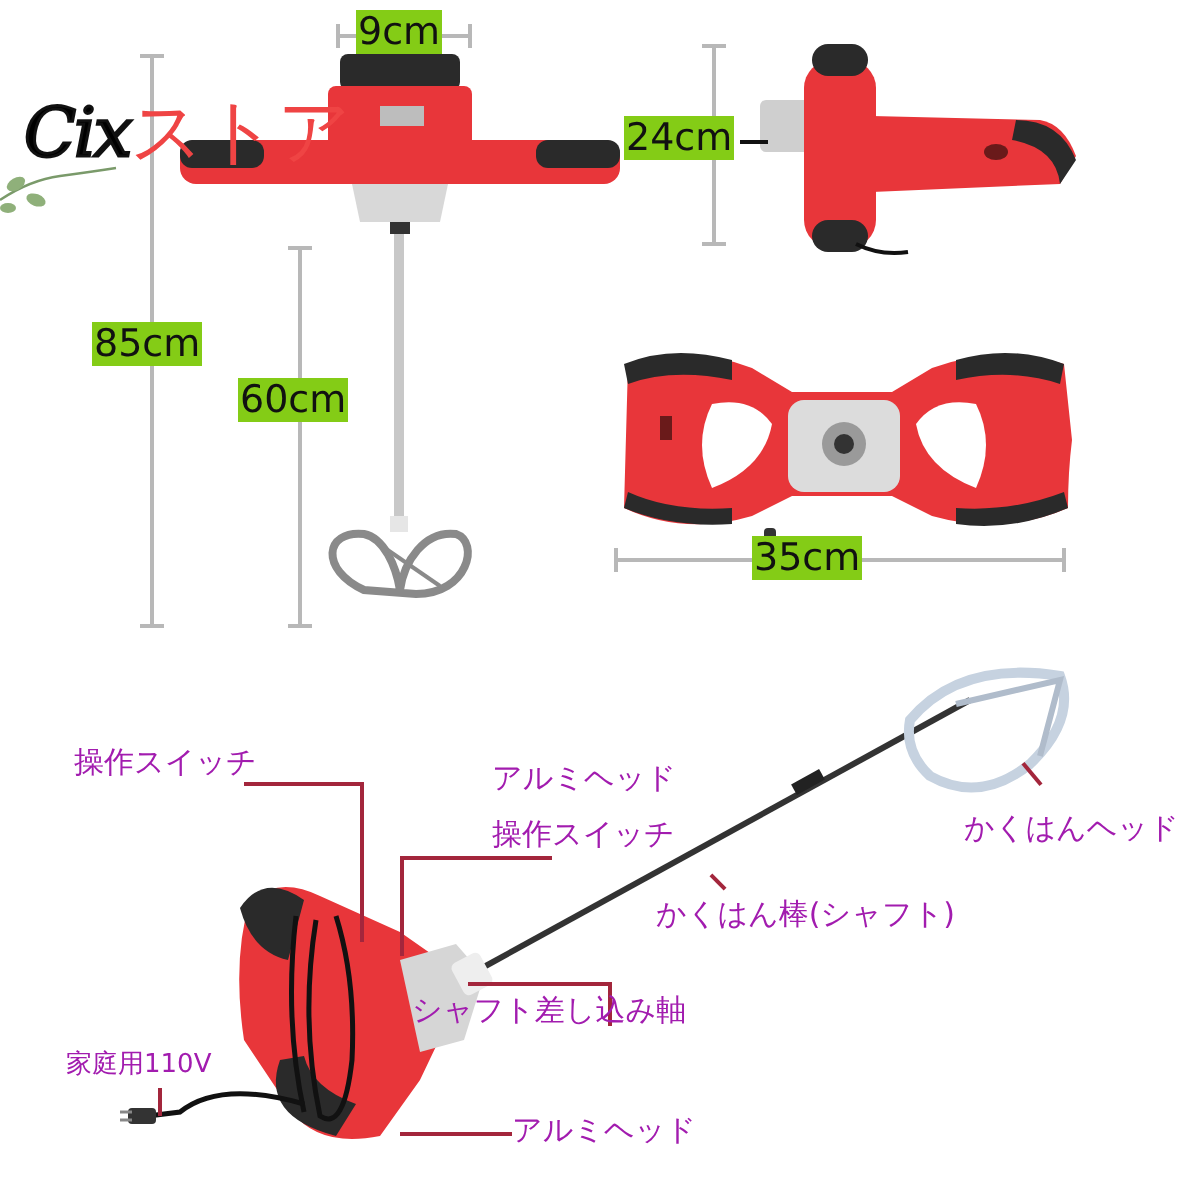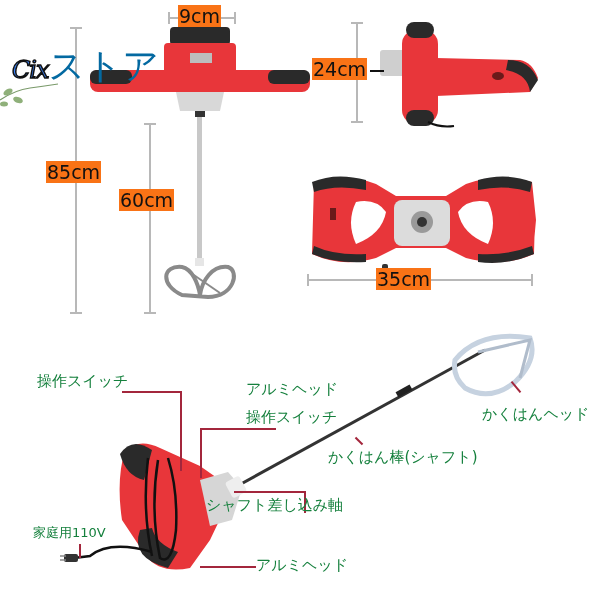--- a/index.html
+++ b/index.html
@@ -1,27 +1,27 @@
 <!DOCTYPE html>
 <html><head>
 <meta charset="utf-8">
 <style>
   html, body { margin:0; padding:0; background:#ffffff; }
   body { width:600px; height:600px; position:relative; overflow:hidden; font-family:"DejaVu Sans", sans-serif; color:#111; }
-  .dim-label { position:absolute; font-family:"DejaVu Sans", sans-serif; font-size:19px; color:#111; background:#f97316; line-height:22px; padding:0 1px; white-space:nowrap; }
+  .dim-label { position:absolute; font-family:"DejaVu Sans", sans-serif; font-size:19px; color:#111; background:#84cc16; line-height:22px; padding:0 1px; white-space:nowrap; }
   .dim-line-v { position:absolute; width:2px; background:#b8b8b8; }
   .dim-line-h { position:absolute; height:2px; background:#b8b8b8; }
   .tick-h { position:absolute; height:2px; width:12px; background:#b8b8b8; }
   .tick-v { position:absolute; width:2px; height:12px; background:#b8b8b8; }
-  .callout { position:absolute; font-family:"DejaVu Sans", sans-serif; font-size:15px; color:#15803d; white-space:nowrap; line-height:18px; }
+  .callout { position:absolute; font-family:"DejaVu Sans", sans-serif; font-size:15px; color:#a21caf; white-space:nowrap; line-height:18px; }
   .callout.small { font-size:13px; }
   .leader { position:absolute; background:#a3263c; }
   .watermark { position:absolute; left:12px; top:42px; white-space:nowrap; z-index:10; }
-  .wm-script { font-family:"DejaVu Serif", serif; font-style:italic; font-size:24px; color:#3b82f6; -webkit-text-stroke:1.5px #111; letter-spacing:-1px; }
-  .wm-kana { font-family:Liberation Serif, serif; font-size:36px; color:#0369a1; }
+  .wm-script { font-family:"DejaVu Serif", serif; font-style:italic; font-size:34px; color:#000000; -webkit-text-stroke:1.5px #111; letter-spacing:-1px; }
+  .wm-kana { font-family:Liberation Serif, serif; font-size:36px; color:#ef4444; }
   svg { position:absolute; }
 </style>
 </head>
 <body>
 
 <div class="watermark">
   <span class="wm-script">Cix</span><span class="wm-kana">ストア</span>
 </div>
 <svg style="left:0;top:70px;z-index:9" width="60" height="40" viewBox="0 0 60 40">
   <path d="M0 30 Q15 20 30 18 T58 14" stroke="#7a9a6a" stroke-width="1.2" fill="none"></path>

